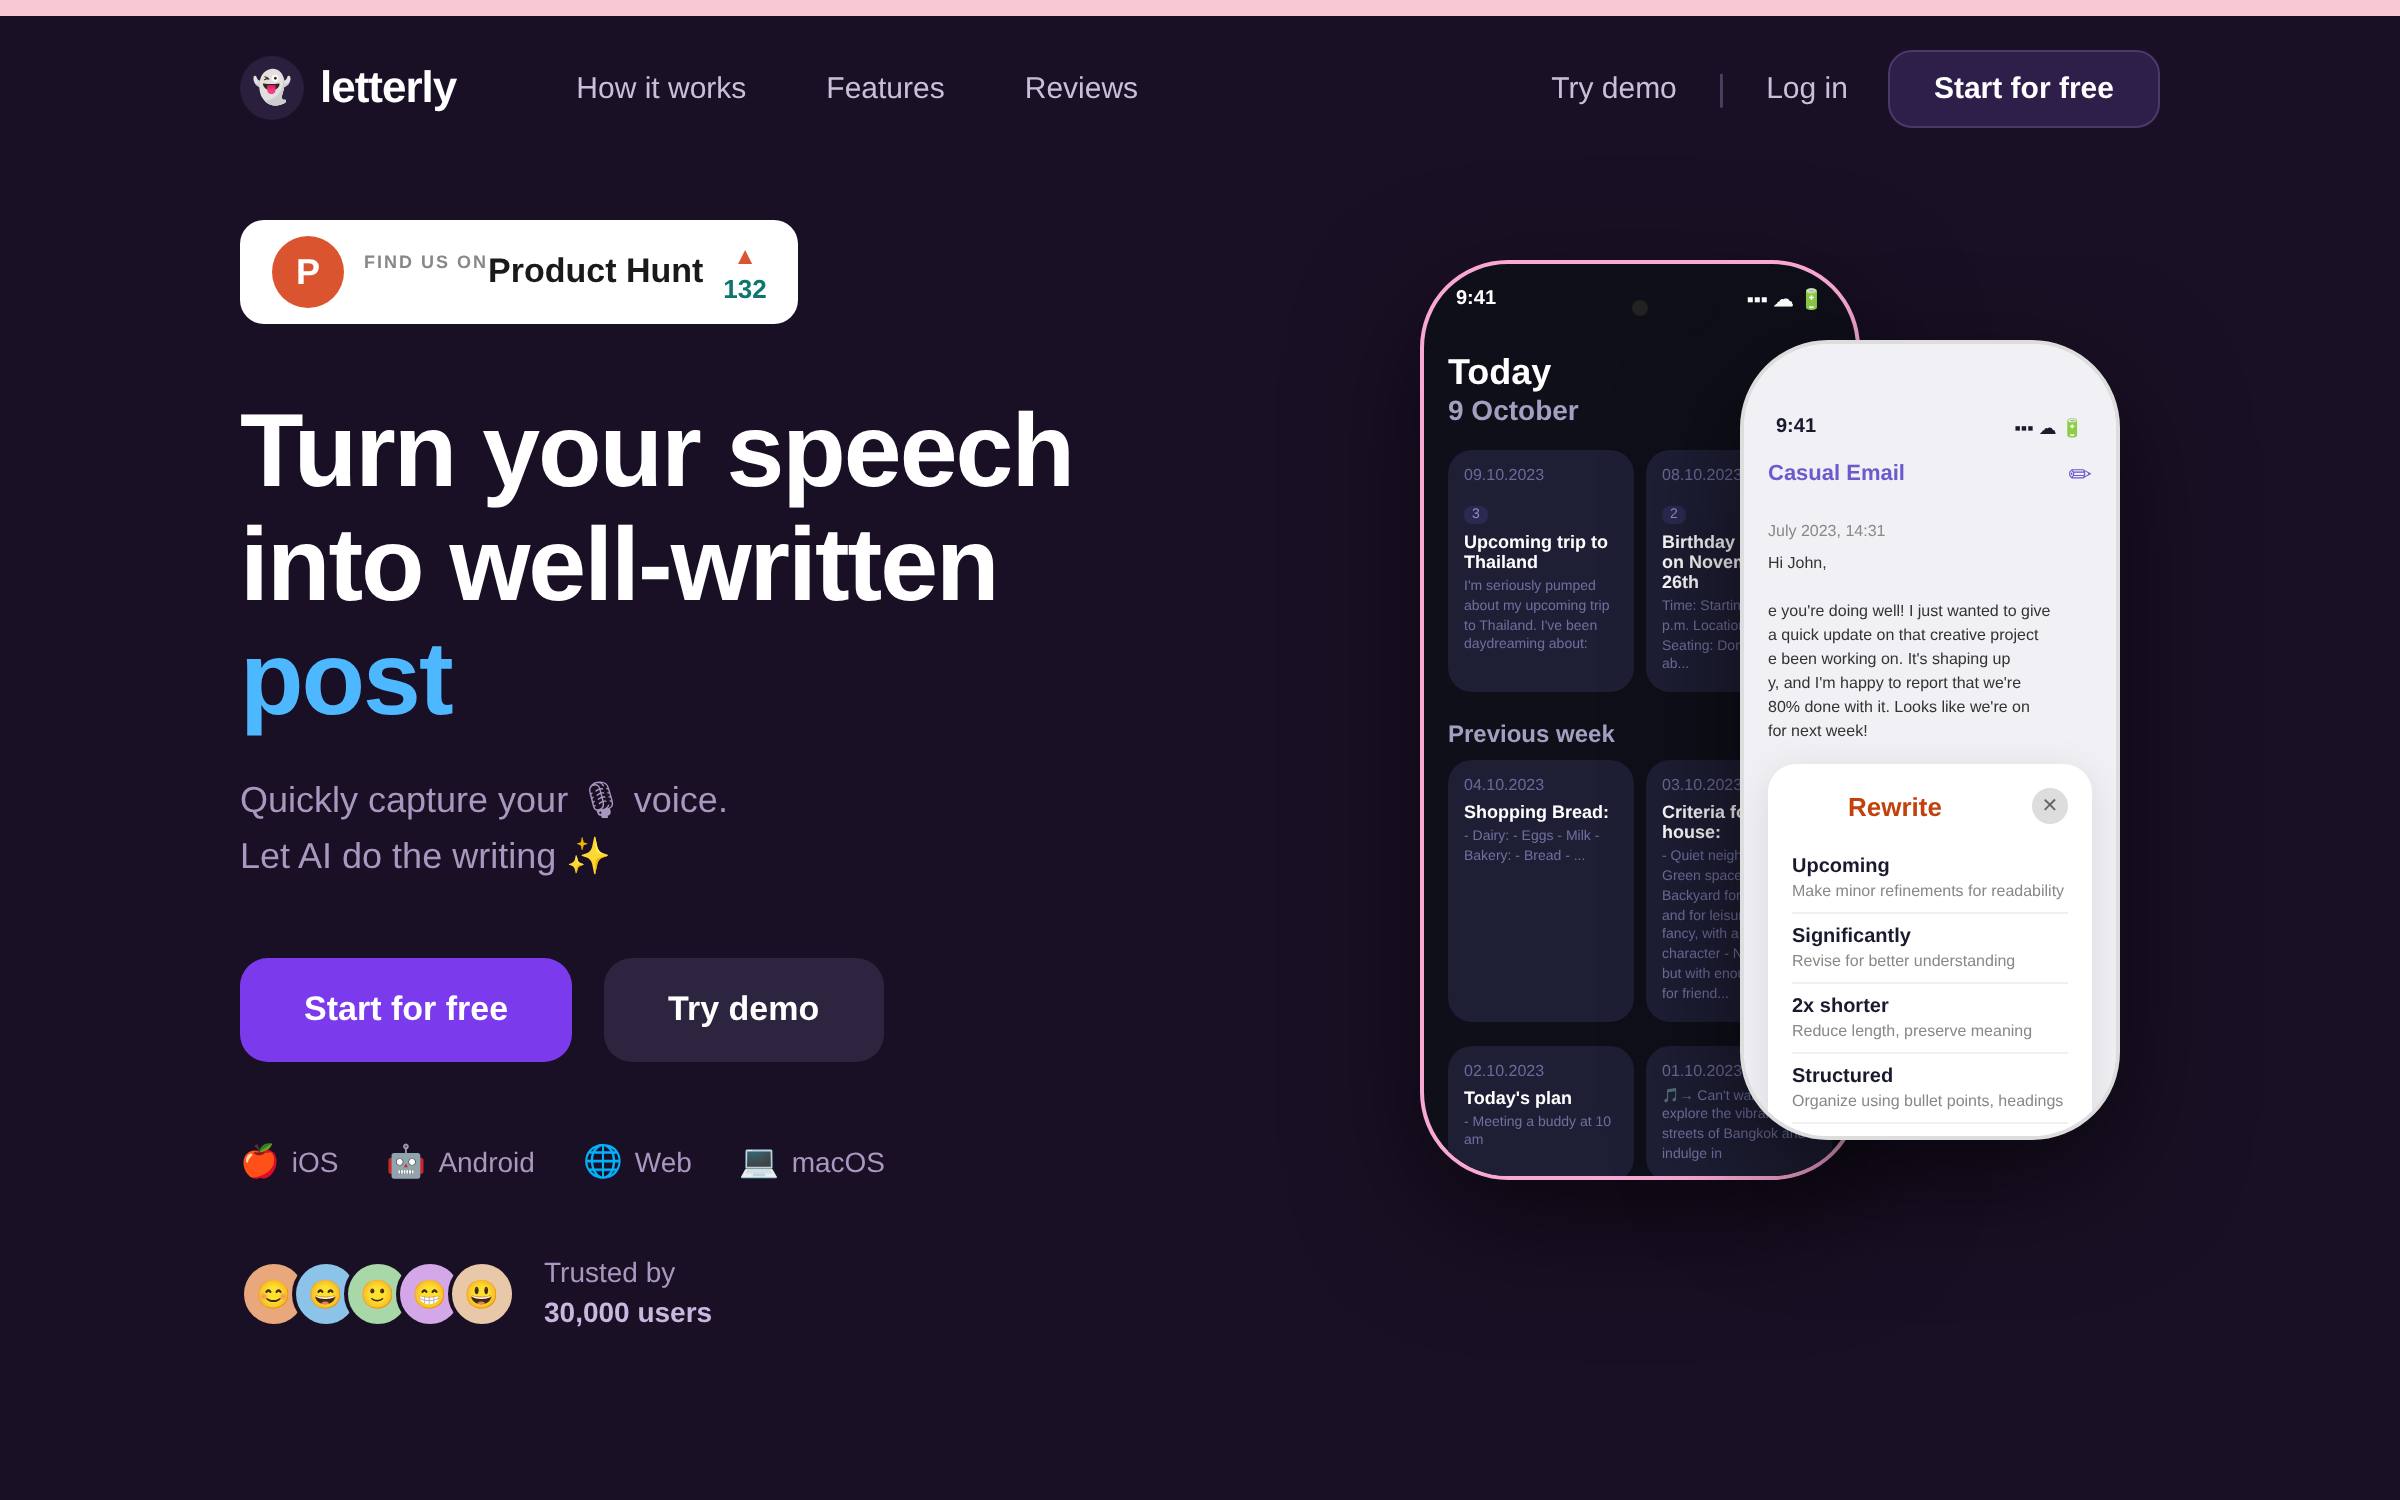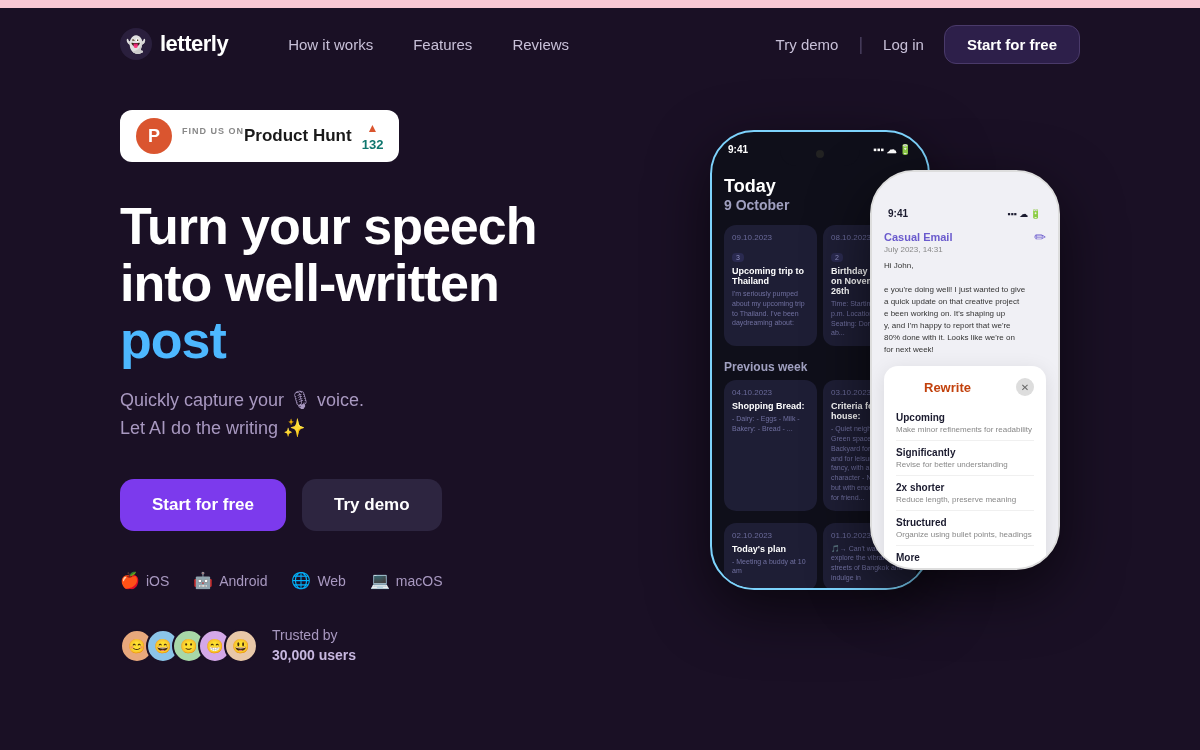--- a/index.html
+++ b/index.html
@@ -296,21 +296,21 @@
       position: relative;
       height: 520px;
     }
 
     
     .phone {
       position: absolute;
       border-radius: 44px;
       overflow: hidden;
       background: #1a1a2e;
-      border: 2px solid #7dd3fc;
+      border: 2px solid #f9a8d4;
       box-shadow: 0 20px 60px rgba(0,0,0,0.6);
     }
 
     .phone-main {
       width: 220px;
       height: 460px;
       left: 80px;
       top: 20px;
       z-index: 2;
       background: #0f0f1a;
@@ -442,21 +442,21 @@
       margin-bottom: 10px;
     }
 
     .sec-time { font-size: 10px; font-weight: 700; color: #1a1a2e; }
     .sec-icons { font-size: 9px; color: #1a1a2e; }
 
     .email-header {
       display: flex;
       justify-content: space-between;
       align-items: center;
-      margin-bottom: 0;
+      margin-bottom: 16px;
     }
 
     .email-title {
       color: #6a5acd;
       font-size: 11px;
       font-weight: 600;
     }
 
     .email-icon {
       color: #6a5acd;

